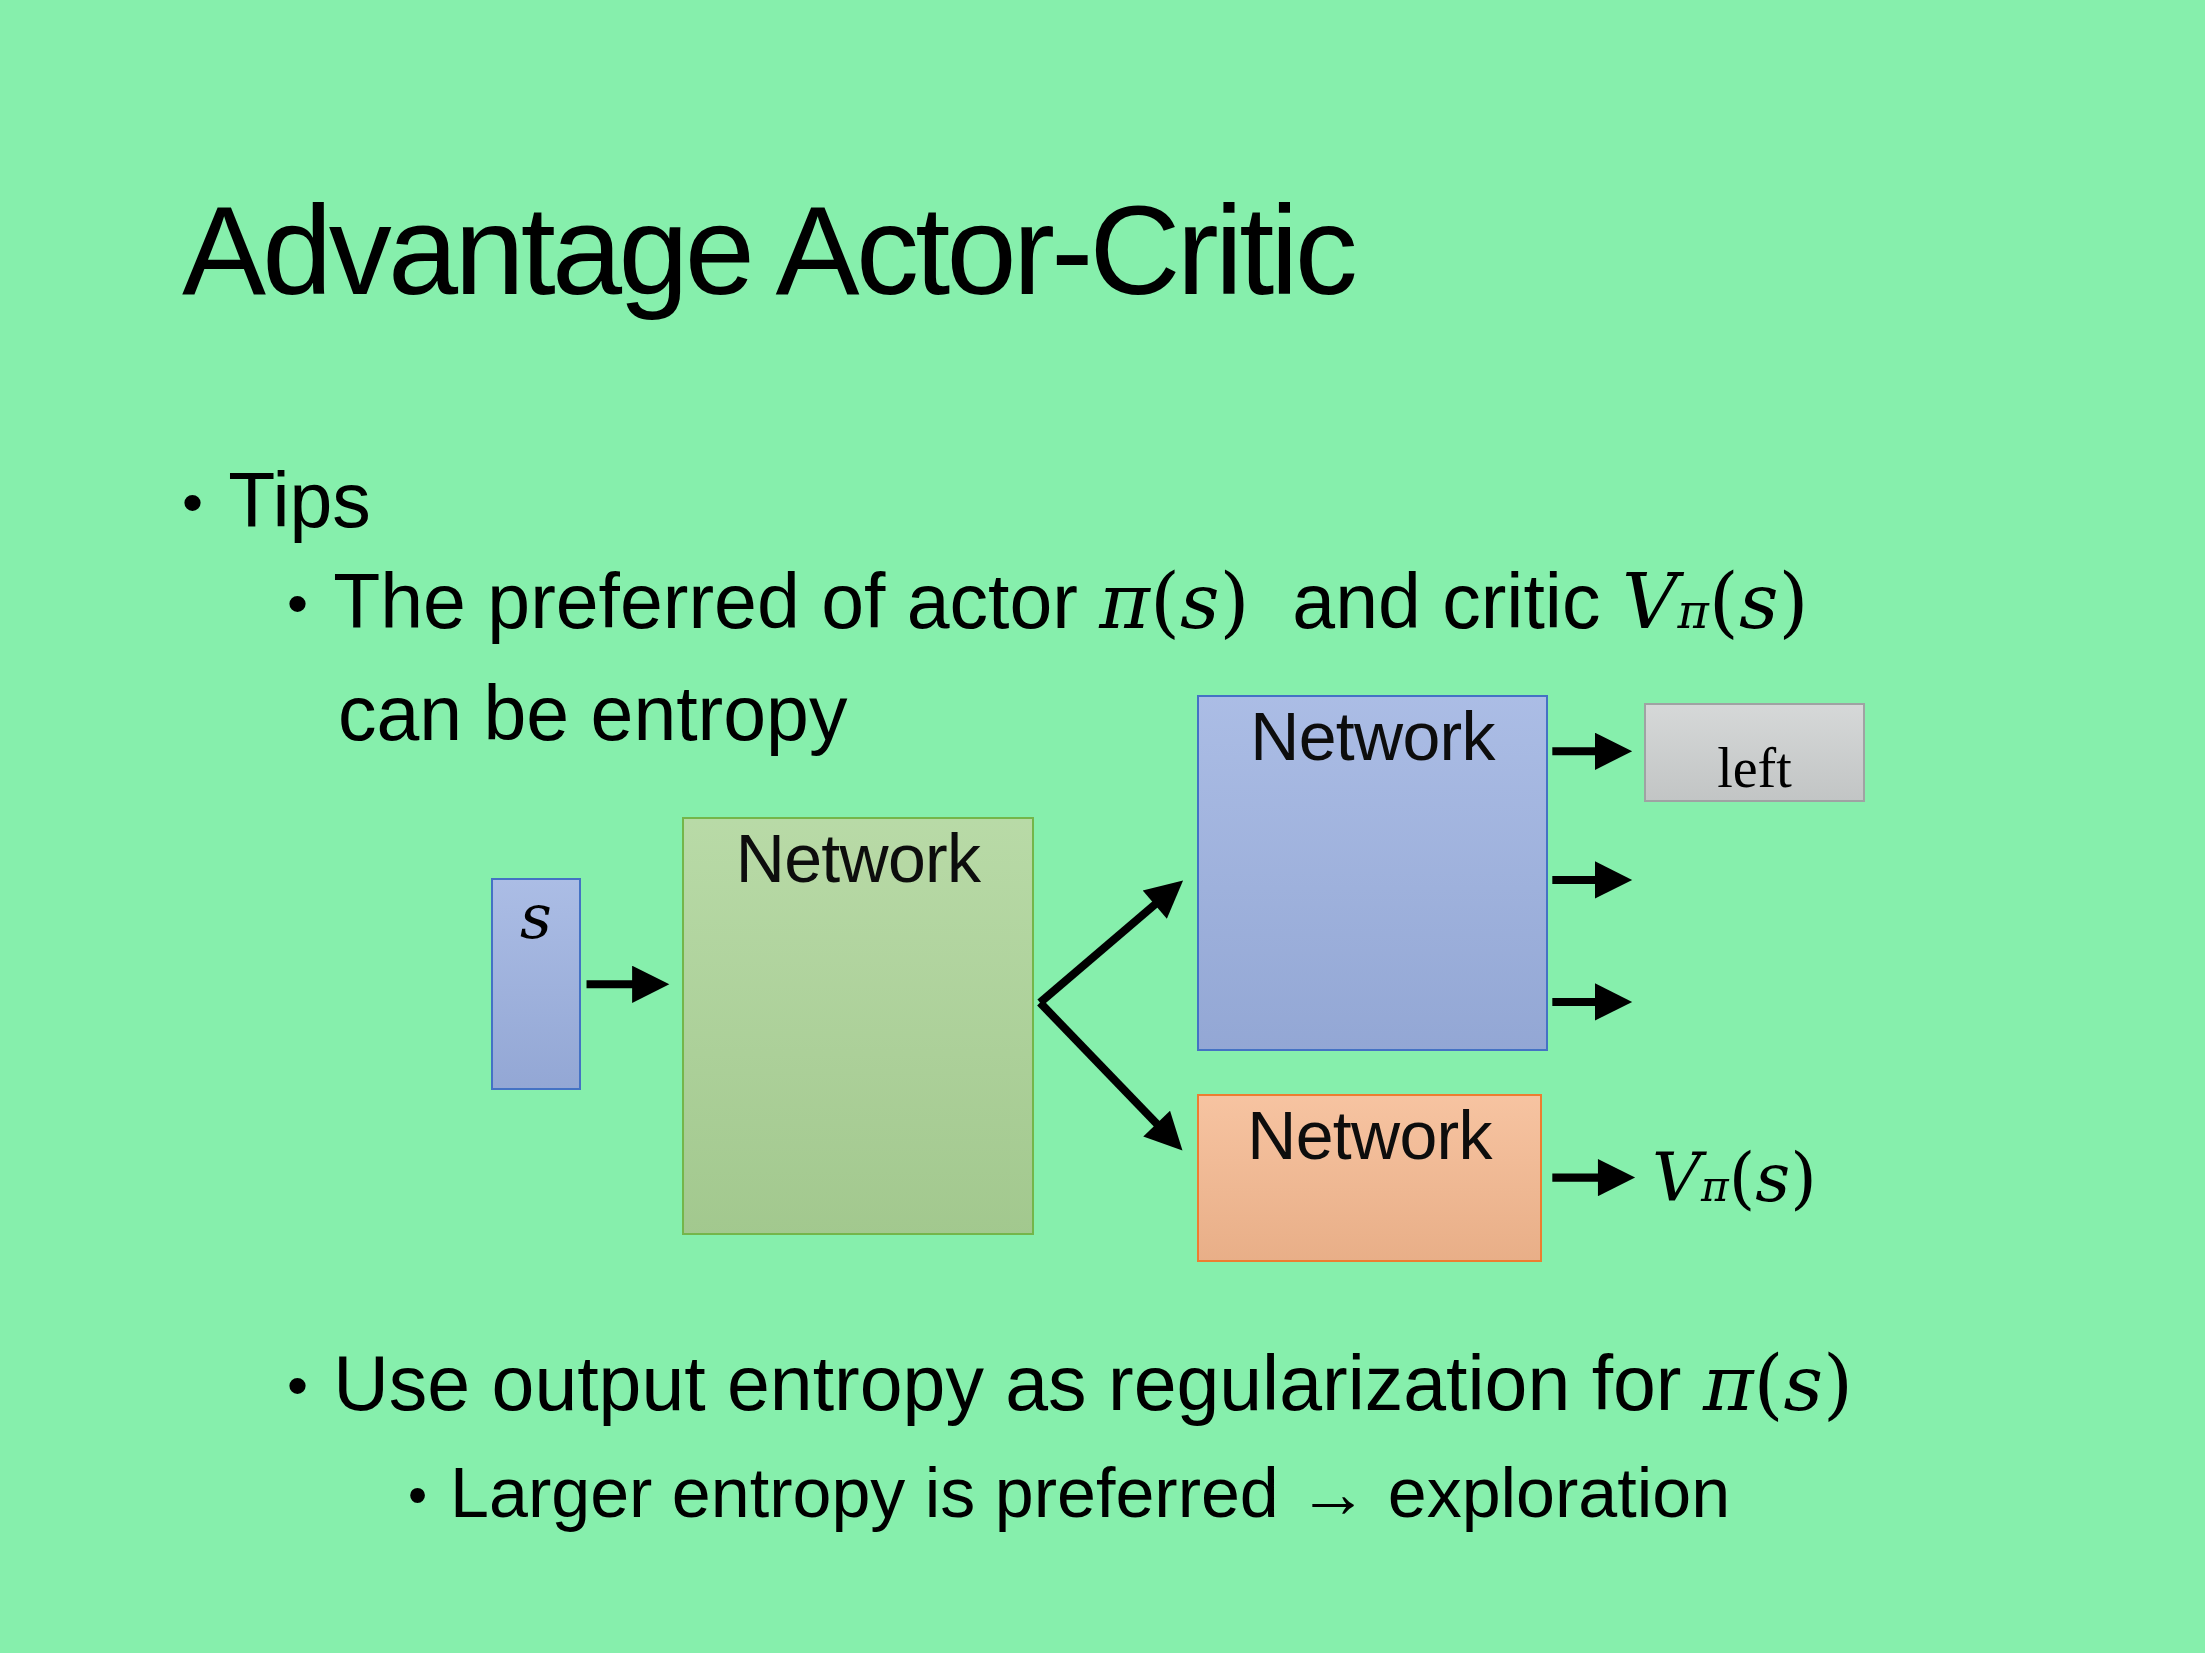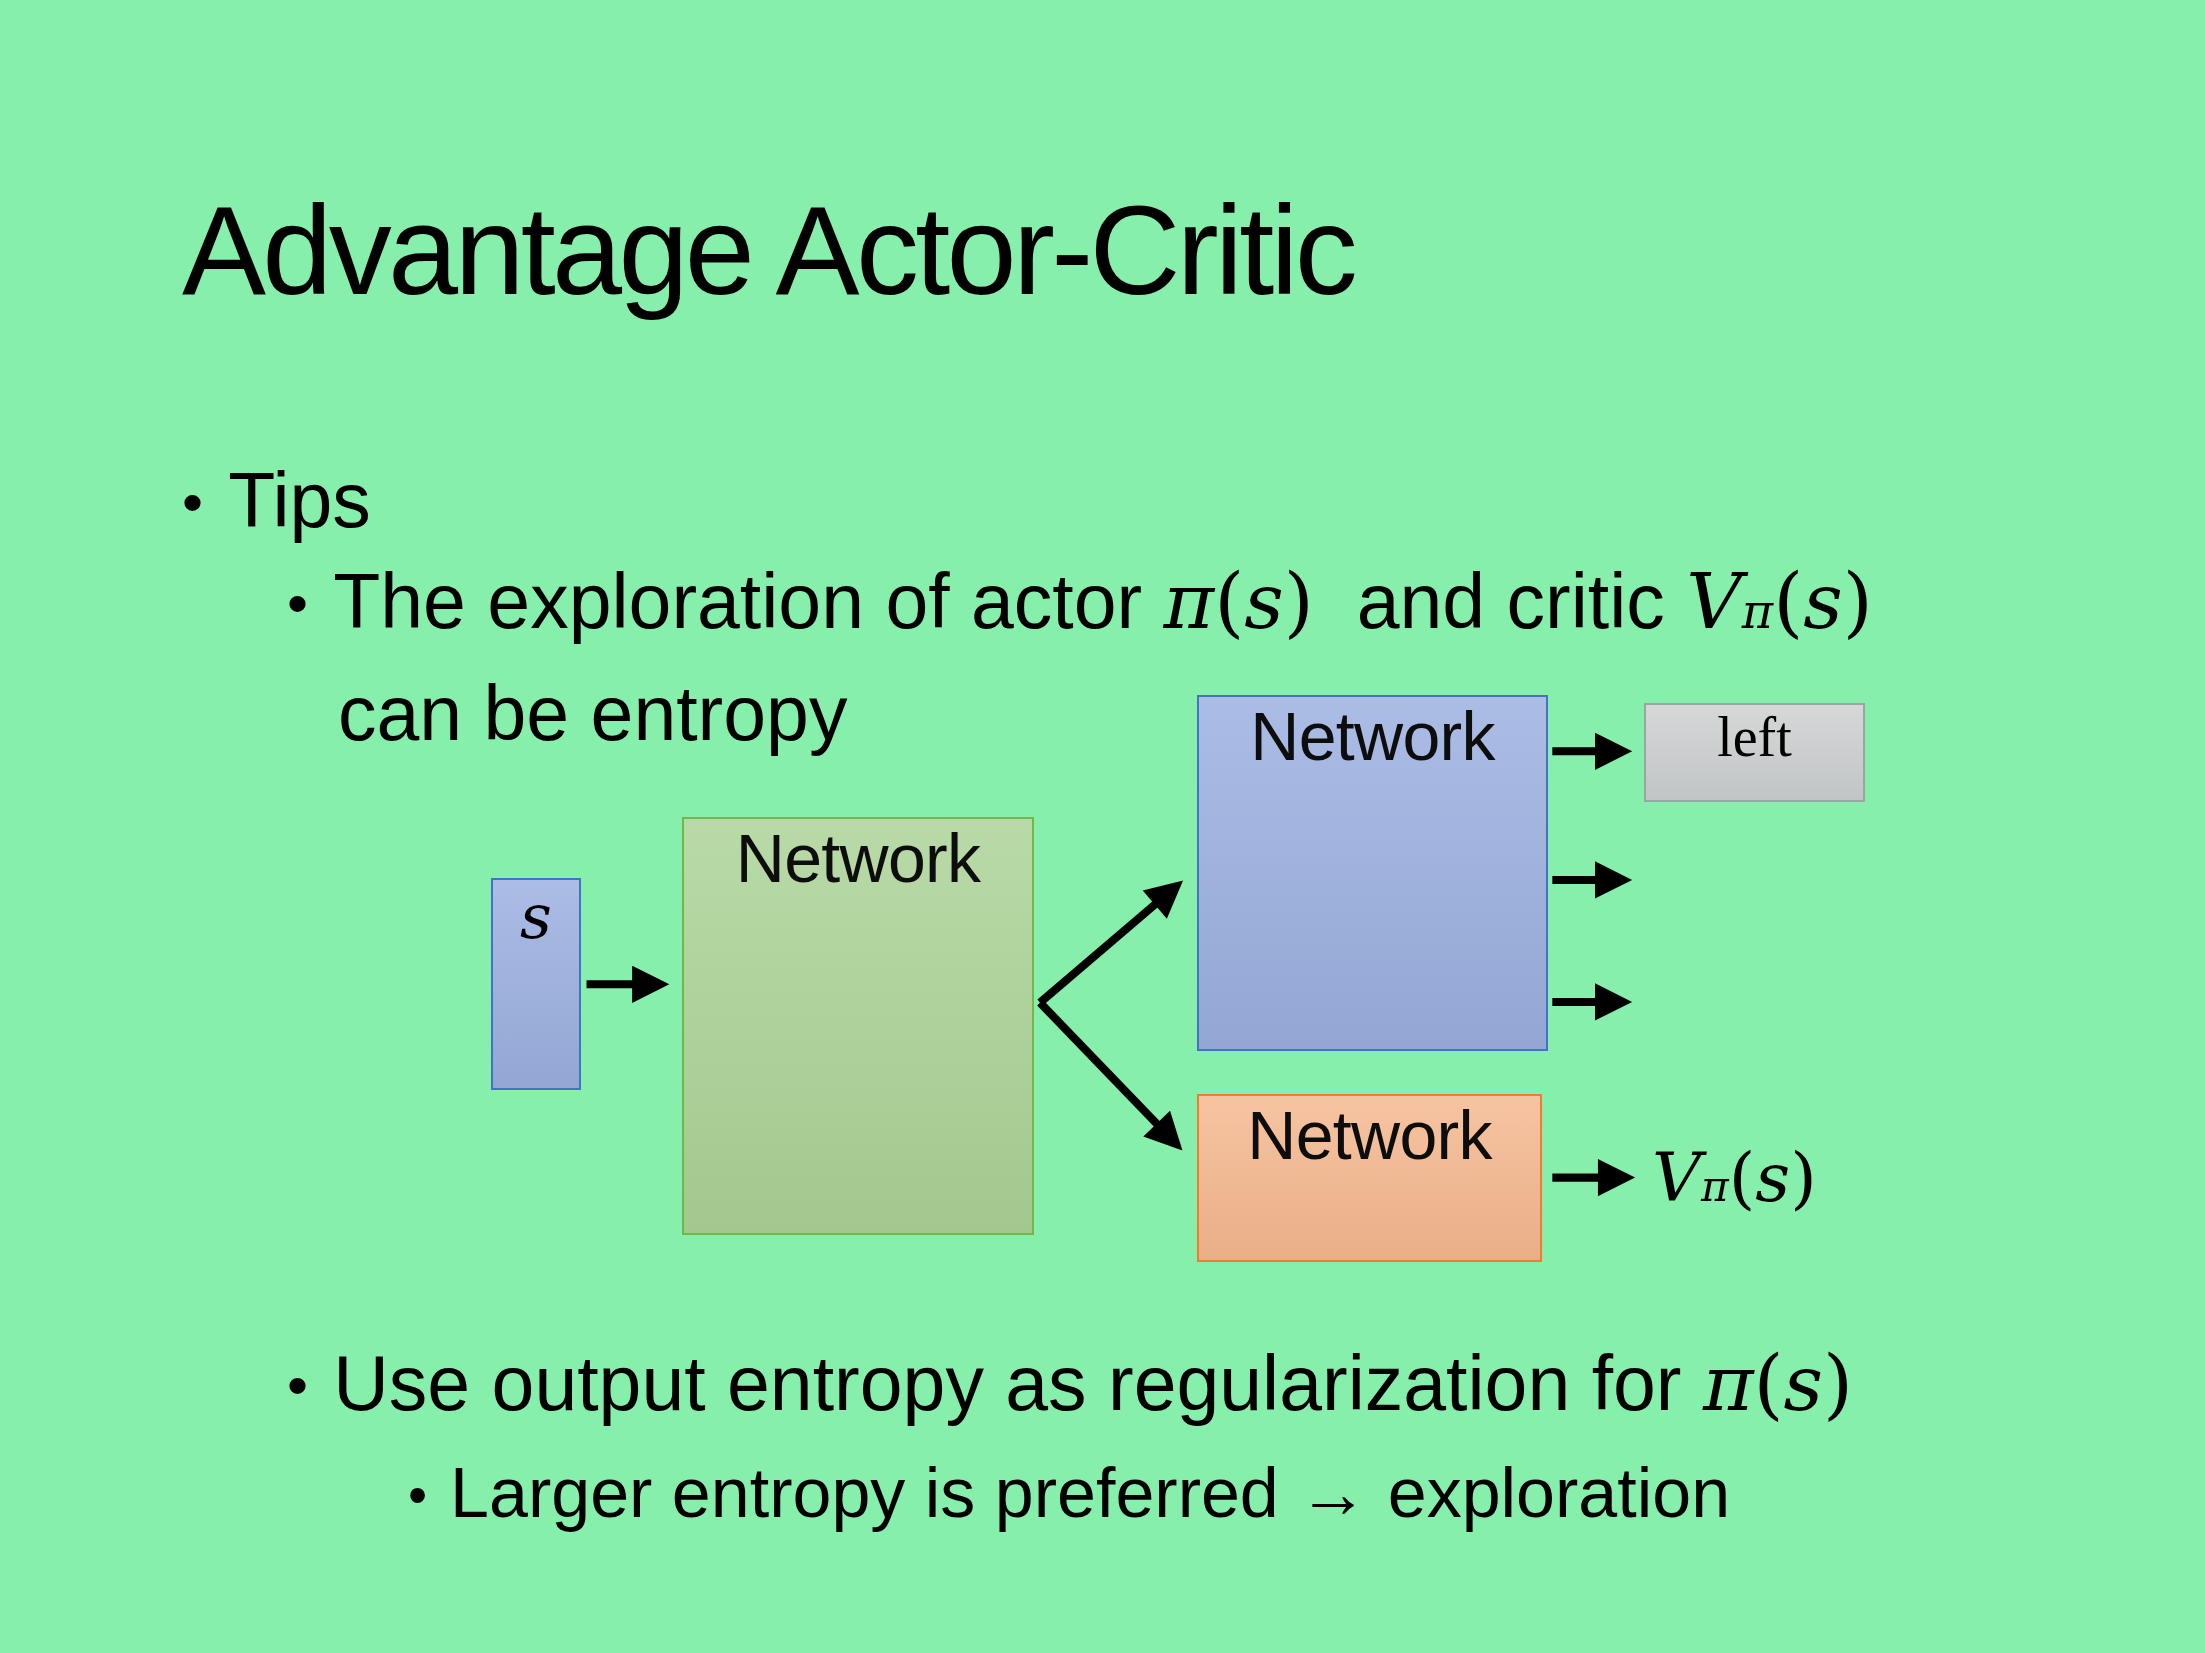--- a/index.html
+++ b/index.html
@@ -35,21 +35,21 @@
   .box-state   { left:491px;  top:878px; width:90px; height:212px;
                  background-color:var(--input-fill);  border-color:var(--input-border); }
   .box-shared  { left:682px;  top:817px; width:352px; height:418px;
                  background-color:var(--shared-fill); border-color:var(--shared-border);
                  padding-bottom:43px; }
   .box-actor   { left:1197px; top:695px;  width:351px; height:356px;
                  background-color:var(--actor-fill);  border-color:var(--actor-border); }
   .box-critic  { left:1197px; top:1094px; width:345px; height:168px;
                  background-color:var(--critic-fill); border-color:var(--critic-border); }
   .box-action  { position:absolute; left:1644px; width:221px; height:99px;
-                 display:flex; align-items:flex-start; justify-content:center;
+                 display:flex; align-items:flex-end; justify-content:center;
                  background-color:var(--action-fill); border:2.2px solid var(--action-border);
                  background-image:linear-gradient(180deg, rgba(255,255,255,.22), rgba(0,0,0,.04));
                  font-family:"Liberation Serif", serif; font-size:56px; color:#000; }
   .act-left  { top:703px;  }
   .act-right { top:828px; }
   .act-fire  { top:953px; }
   .net-label { font-size:68px; color:#0d0d0d; letter-spacing:-0.7px; }
   .state-label { font-family:"DejaVu Serif", serif; font-style:italic; font-size:62px; }
   .vout {
     position:absolute; left:1652px; top:1138px; font-size:68px;
@@ -69,21 +69,21 @@
 
   <div class="title">Advantage Actor-Critic</div>
 
   <div class="line l1" style="left:182px; top:456px;">
     <span class="bullet">•</span>
     <span class="txt">Tips</span>
   </div>
 
   <div class="line l2" style="left:287px; top:557px;">
     <span class="bullet">•</span>
-    <span class="txt">The exploration of actor </span>
+    <span class="txt">The preferred of actor </span>
     <span class="math">π</span>
     <span class="paren">(</span>
     <span class="math">s</span>
     <span class="paren">)</span>
     <span class="txt">  and critic </span>
     <span class="math">V</span>
     <sup class="math">π</sup>
     <span class="paren">(</span>
     <span class="math">s</span>
     <span class="paren">)</span>

